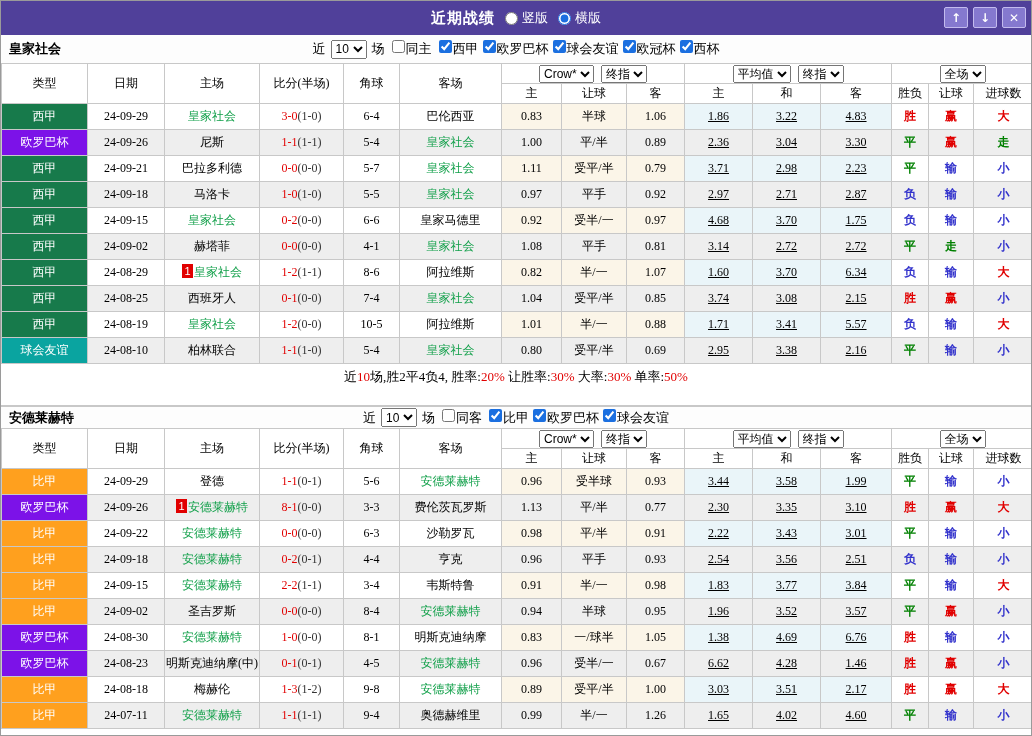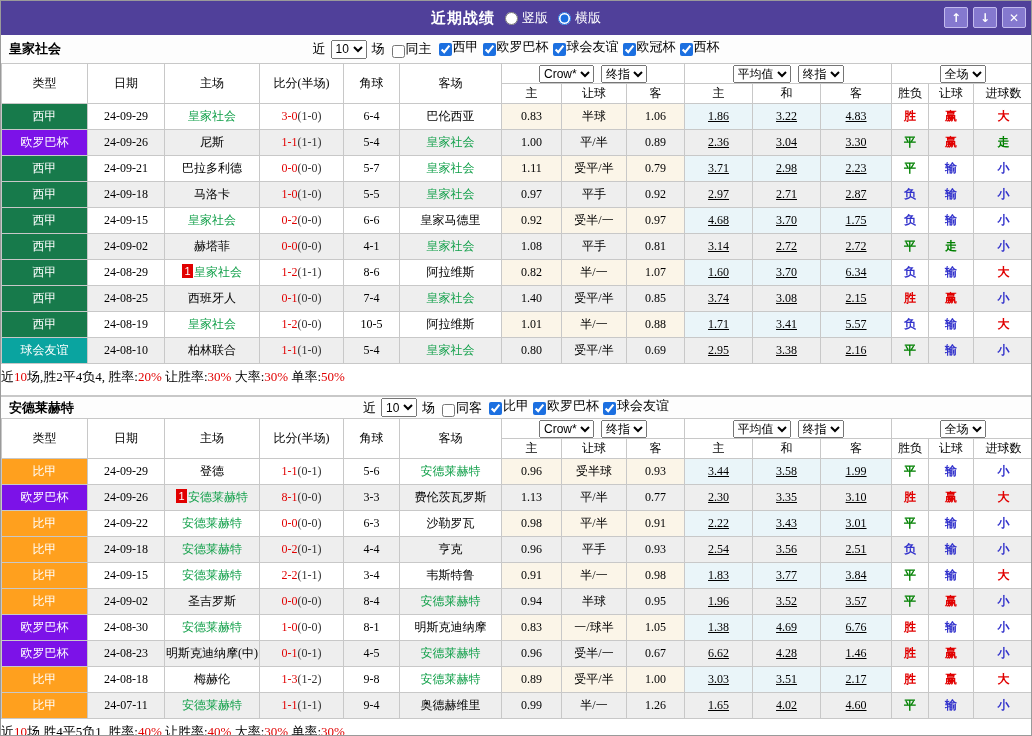--- a/index.html
+++ b/index.html
@@ -23,42 +23,42 @@
   .win-btns button{width:24px;height:21px;background:var(--btn);border:1px solid var(--btnborder);color:#fff;
     font-family:"DejaVu Sans",sans-serif;font-size:12px;font-weight:bold;line-height:1;cursor:pointer;border-radius:2px;}
 
   
   .section-bar{position:relative;display:flex;align-items:center;justify-content:center;background:#fdfdfd;}
   .section-bar.first{height:28px;}
   .section-bar.second{height:22px;border-top:1px solid var(--border);}
   .team-name{position:absolute;left:8px;font-weight:bold;font-size:13px;}
   .filters{display:flex;align-items:center;gap:3px;font-size:13px;}
   .filters select{font-size:12px;height:19px;margin:0 2px;}
-  .filters label{display:inline-flex;align-items:flex-end;cursor:pointer;font-size:13px;}
+  .filters label{display:inline-flex;align-items:flex-start;cursor:pointer;font-size:13px;}
   .filters input[type=checkbox]{width:13px;height:13px;accent-color:var(--accent);margin:0 1px 0 4px;}
 
   
   table{width:1032px;table-layout:fixed;border-collapse:collapse;}
   th,td{border:1px solid var(--border);text-align:center;overflow:hidden;white-space:nowrap;}
   thead th{height:20px;font-weight:normal;font-size:12px;background:#fff;padding:0;}
   thead .grp select{font-size:12px;height:18px;margin:0 2px;}
   tbody td{height:26px;font-size:12px;background:#fff;}
   tbody tr:nth-child(even) td{background:var(--stripe);}
   tbody td.crow{background:var(--crow);}
   tbody td.avg{background:var(--avg);text-decoration:underline;}
   td.league{color:#fff;}
   .focus{color:var(--team);}
   .ft{color:var(--red);}
   .ht{color:#333;}
   .rank{display:inline-block;background:var(--red);color:#fff;font-size:11px;line-height:14px;height:14px;min-width:11px;padding:0 1px;margin-right:1px;vertical-align:1px;font-family:"Liberation Sans",sans-serif;}
   td.res{font-weight:bold;}
   .r{color:var(--red);} .g{color:var(--green);} .b{color:var(--blue);}
 
   
-  .summary{height:32px;line-height:25px;text-align:left;font-size:13px;border-bottom:1px solid var(--border);background:#fff;}
+  .summary{height:42px;line-height:25px;text-align:center;font-size:13px;border-bottom:1px solid var(--border);background:#fff;}
   .summary .red{color:var(--red);}
 </style>
 </head>
 <body>
 
 <div class="app">
 
   <div class="titlebar">
     <div class="title-group">
       <span class="panel-title">近期战绩</span>
@@ -277,21 +277,21 @@
           <td class="res b">输</td>
           <td class="res r">大</td>
         </tr>
         <tr>
           <td class="league" style="background: rgb(23, 122, 75);">西甲</td>
           <td>24-08-25</td>
           <td><span>西班牙人</span></td>
           <td><span class="ft">0-1</span><span class="ht">(0-0)</span></td>
           <td>7-4</td>
           <td><span class="focus">皇家社会</span></td>
-          <td class="crow">1.40</td>
+          <td class="crow">1.04</td>
           <td class="crow">受平/半</td>
           <td class="crow">0.85</td>
           <td class="avg">3.74</td>
           <td class="avg">3.08</td>
           <td class="avg">2.15</td>
           <td class="res r">胜</td>
           <td class="res r">赢</td>
           <td class="res b">小</td>
         </tr>
         <tr>

